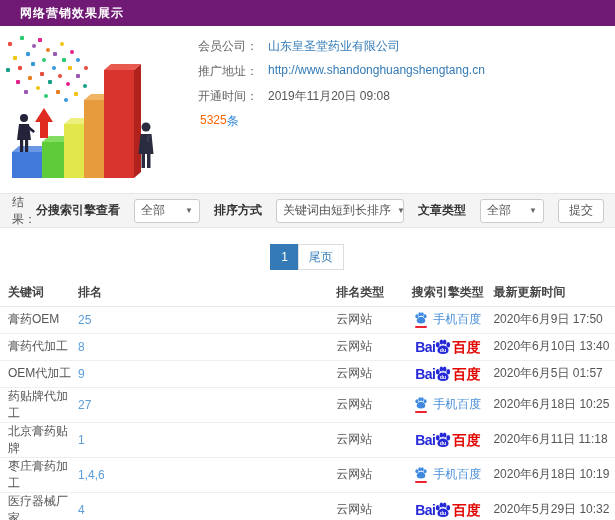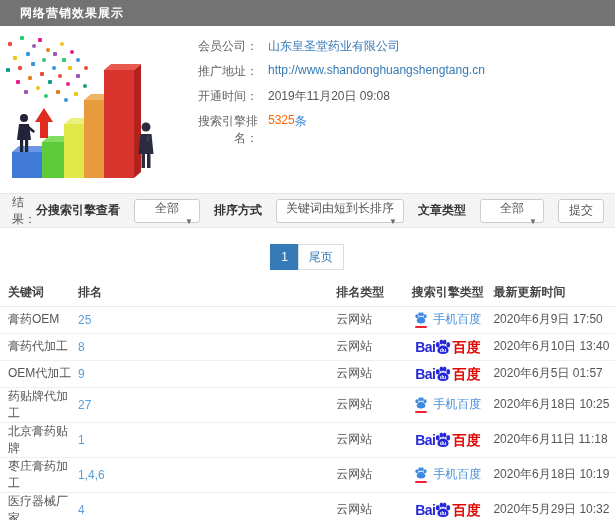--- a/index.html
+++ b/index.html
@@ -1,42 +1,42 @@
 <!DOCTYPE html>
 <html><head>
 <meta charset="utf-8">
 <style>
   * { margin:0; padding:0; box-sizing:border-box; }
   html,body { background:#fff; }
   body { font-family:"Liberation Sans","DejaVu Sans",sans-serif; font-size:12px; color:#555; }
   .page { position:relative; width:615px; height:520px; background:#fff; overflow:hidden; }
 
   
-  .titlebar { height:26px; background:#737373; display:flex; align-items:center; padding-left:20px; }
+  .titlebar { height:26px; background:#701a75; display:flex; align-items:center; padding-left:20px; }
   .titlebar .title { color:#fff; font-size:12px; font-weight:bold; letter-spacing:1px; }
 
   
   .info-section { height:167px; display:flex; }
   .chart-illustration { width:190px; height:162px; flex:0 0 190px; margin-top:4px; }
   .info-rows { flex:1; padding-top:12px; }
   .info-row { display:flex; align-items:flex-start; height:25px; }
   .info-label { width:68px; text-align:right; color:#666; flex:0 0 68px; }
   .info-value { margin-left:10px; color:#555; }
   a.link-blue { color:#337ab7; text-decoration:none; cursor:pointer; }
   .count-orange { color:#ff6600; margin-left:10px; }
   .unit-blue { color:#3b8cd4; }
 
   
   .filter-bar { height:35px; background:#f4f4f4; border-top:1px solid #e6e6e6; border-bottom:1px solid #e6e6e6;
                 display:flex; align-items:center; padding:0 12px; }
   .filter-result-label { color:#555; }
   .filter-controls { margin-left:auto; display:flex; align-items:center; gap:14px; }
   .filter-name { font-weight:bold; color:#333; white-space:nowrap; }
   .select { background:#fff; border:1px solid #ccc; border-radius:3px; height:24px; display:inline-flex;
-            align-items:center; padding:0 6px; color:#555; cursor:pointer; white-space:nowrap;flex-direction:column; }
+            align-items:center; padding:0 6px; color:#555; cursor:pointer; white-space:nowrap; }
   .select .caret { margin-left:auto; color:#666; font-size:8px; padding-left:6px; }
   .select.sel-engine { width:66px; }
   .select.sel-sort { width:128px; }
   .select.sel-article { width:64px; }
   .submit-btn { background:#fff; border:1px solid #ccc; border-radius:3px; height:24px; padding:0 10px;
                 color:#555; font-size:12px; cursor:pointer; white-space:nowrap; }
 
   
   .pagination { margin:16px 0 0 0; display:flex; justify-content:center; gap:0; }
   .page-btn { min-width:24px; height:26px; display:inline-flex; align-items:center; justify-content:center;
@@ -165,21 +165,20 @@
       </div>
       <div class="info-row">
         <span class="info-label">推广地址：</span>
         <a class="link-blue info-value">http://www.shandonghuangshengtang.cn</a>
       </div>
       <div class="info-row">
         <span class="info-label">开通时间：</span>
         <span class="info-value">2019年11月20日 09:08</span>
       </div>
       <div class="info-row">
-        <span class="info-label">搜索引擎排名：</span>
         <span class="count-orange">5325</span>
           <span class="unit-blue">条</span>
       </div>
     </div>
   </div>
 
   <div class="filter-bar">
     <span class="filter-result-label">结果：</span>
     <div class="filter-controls">
       <span class="filter-name">分搜索引擎查看</span>

